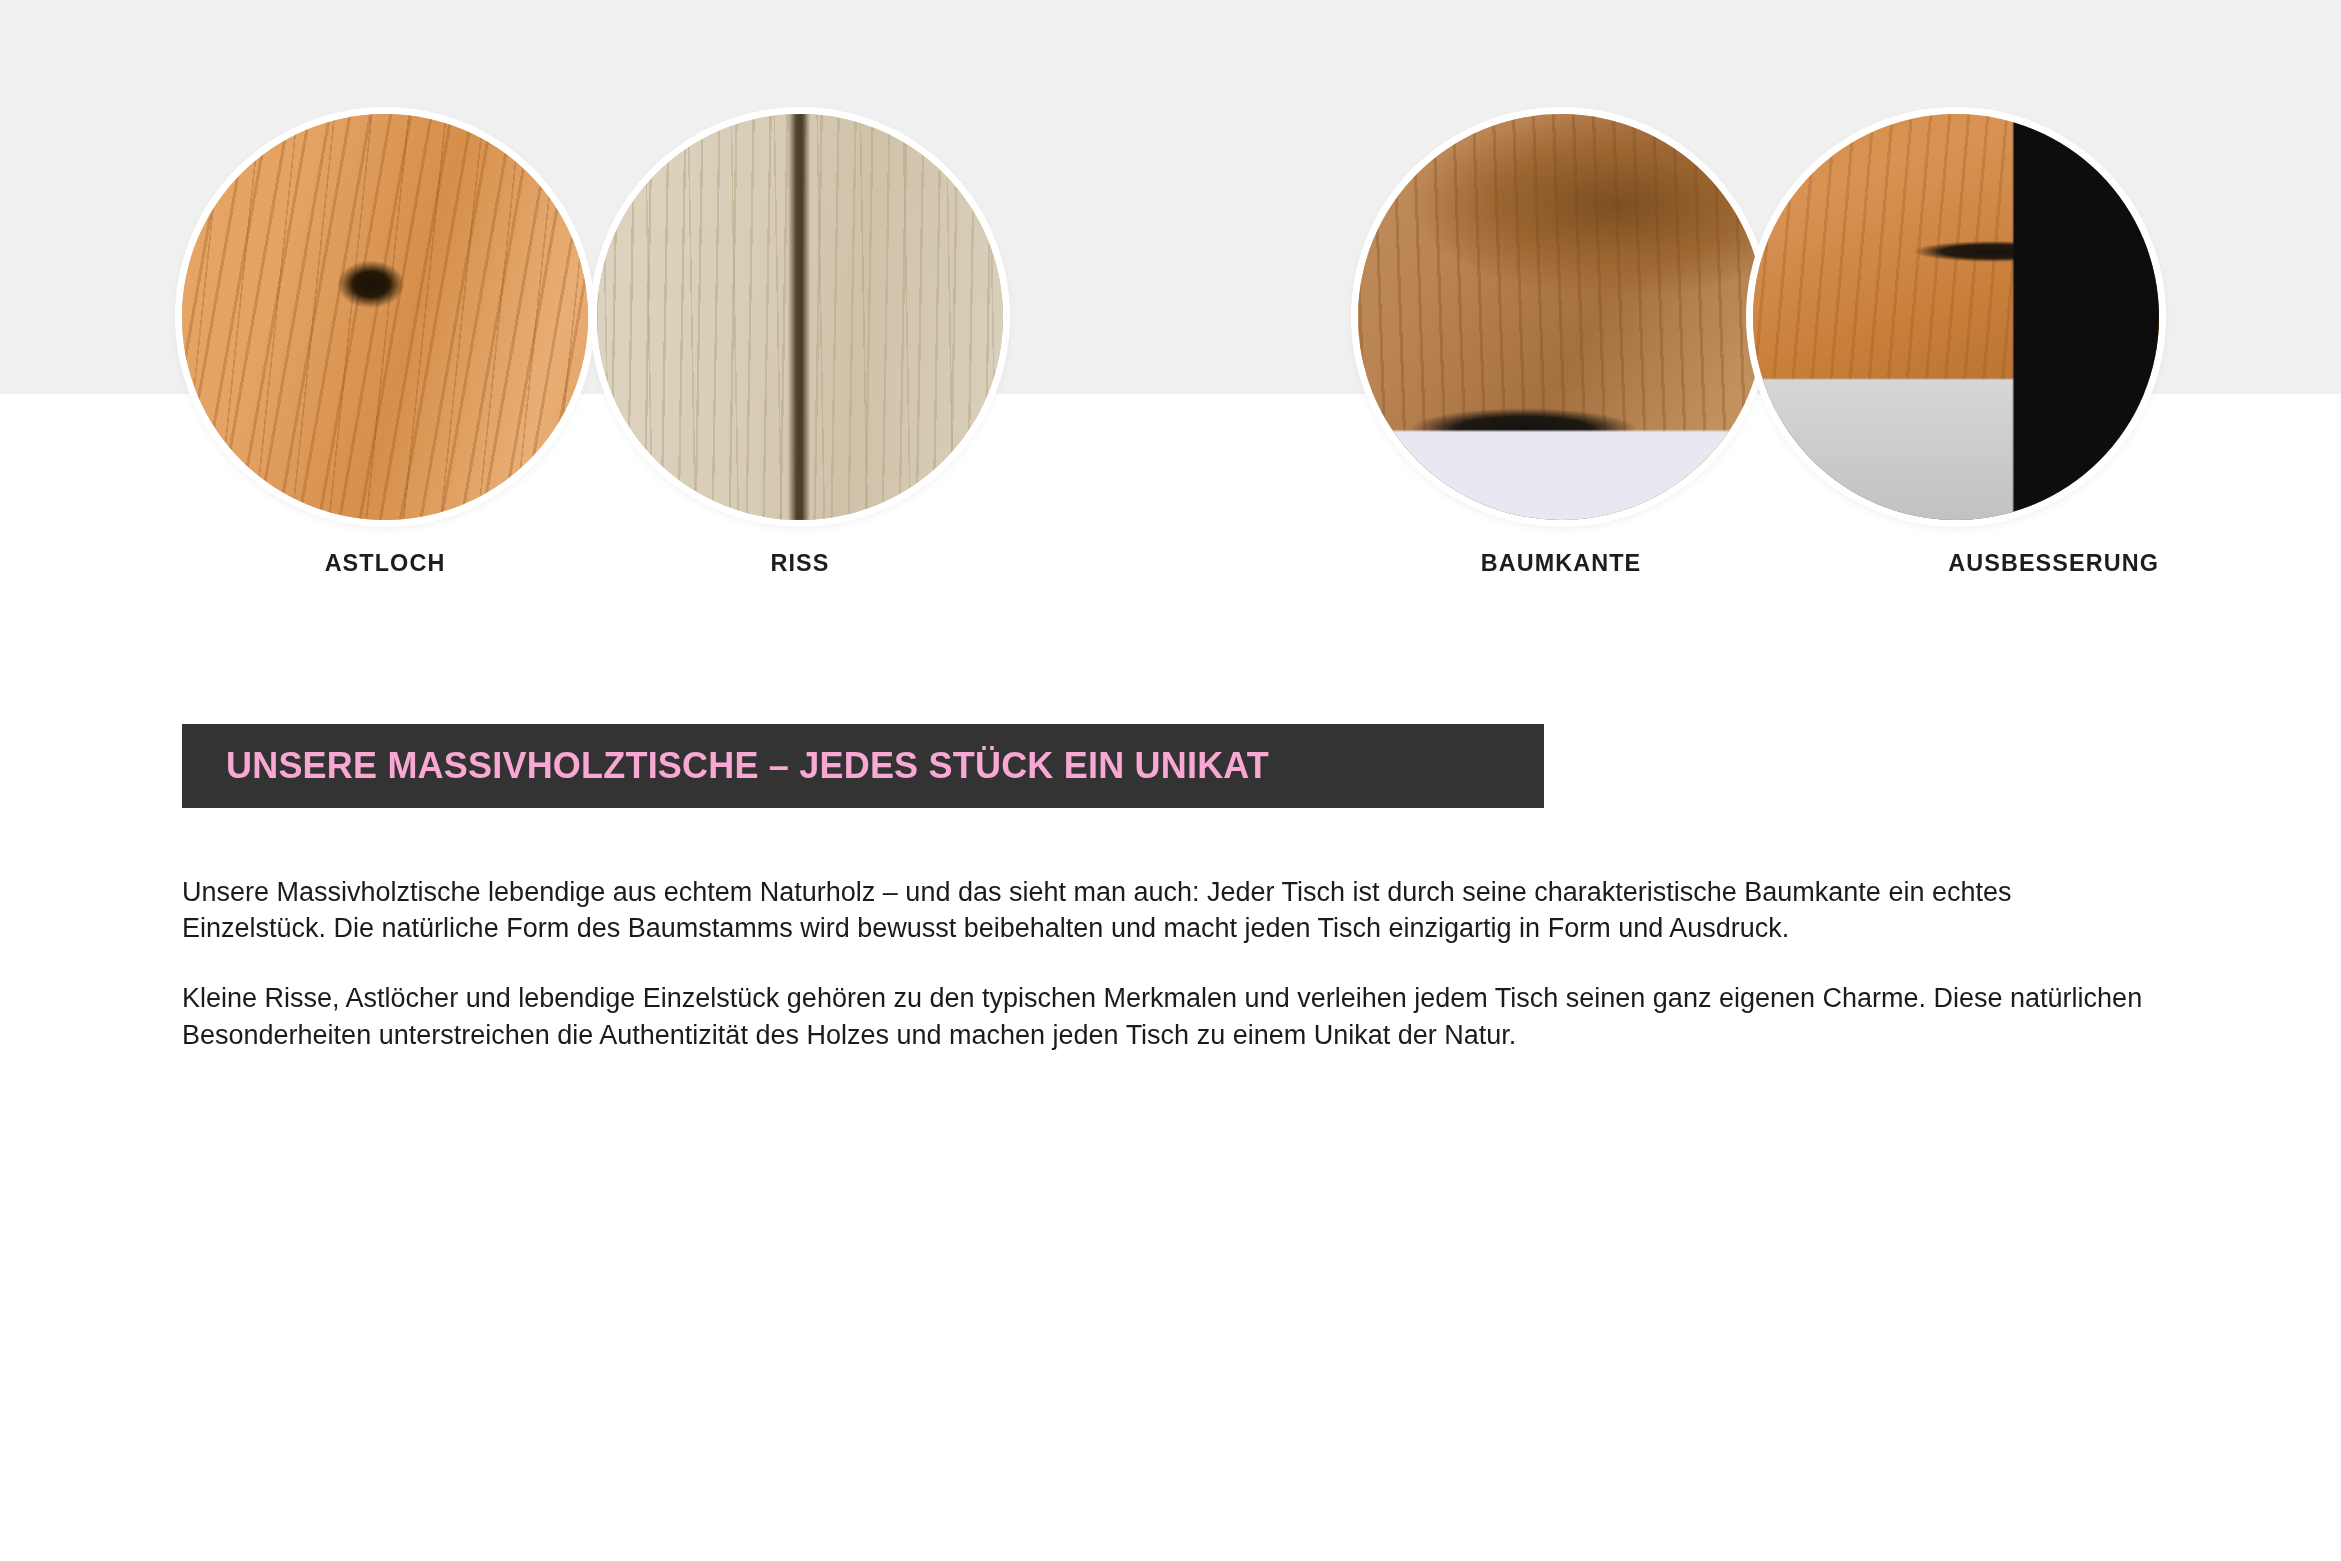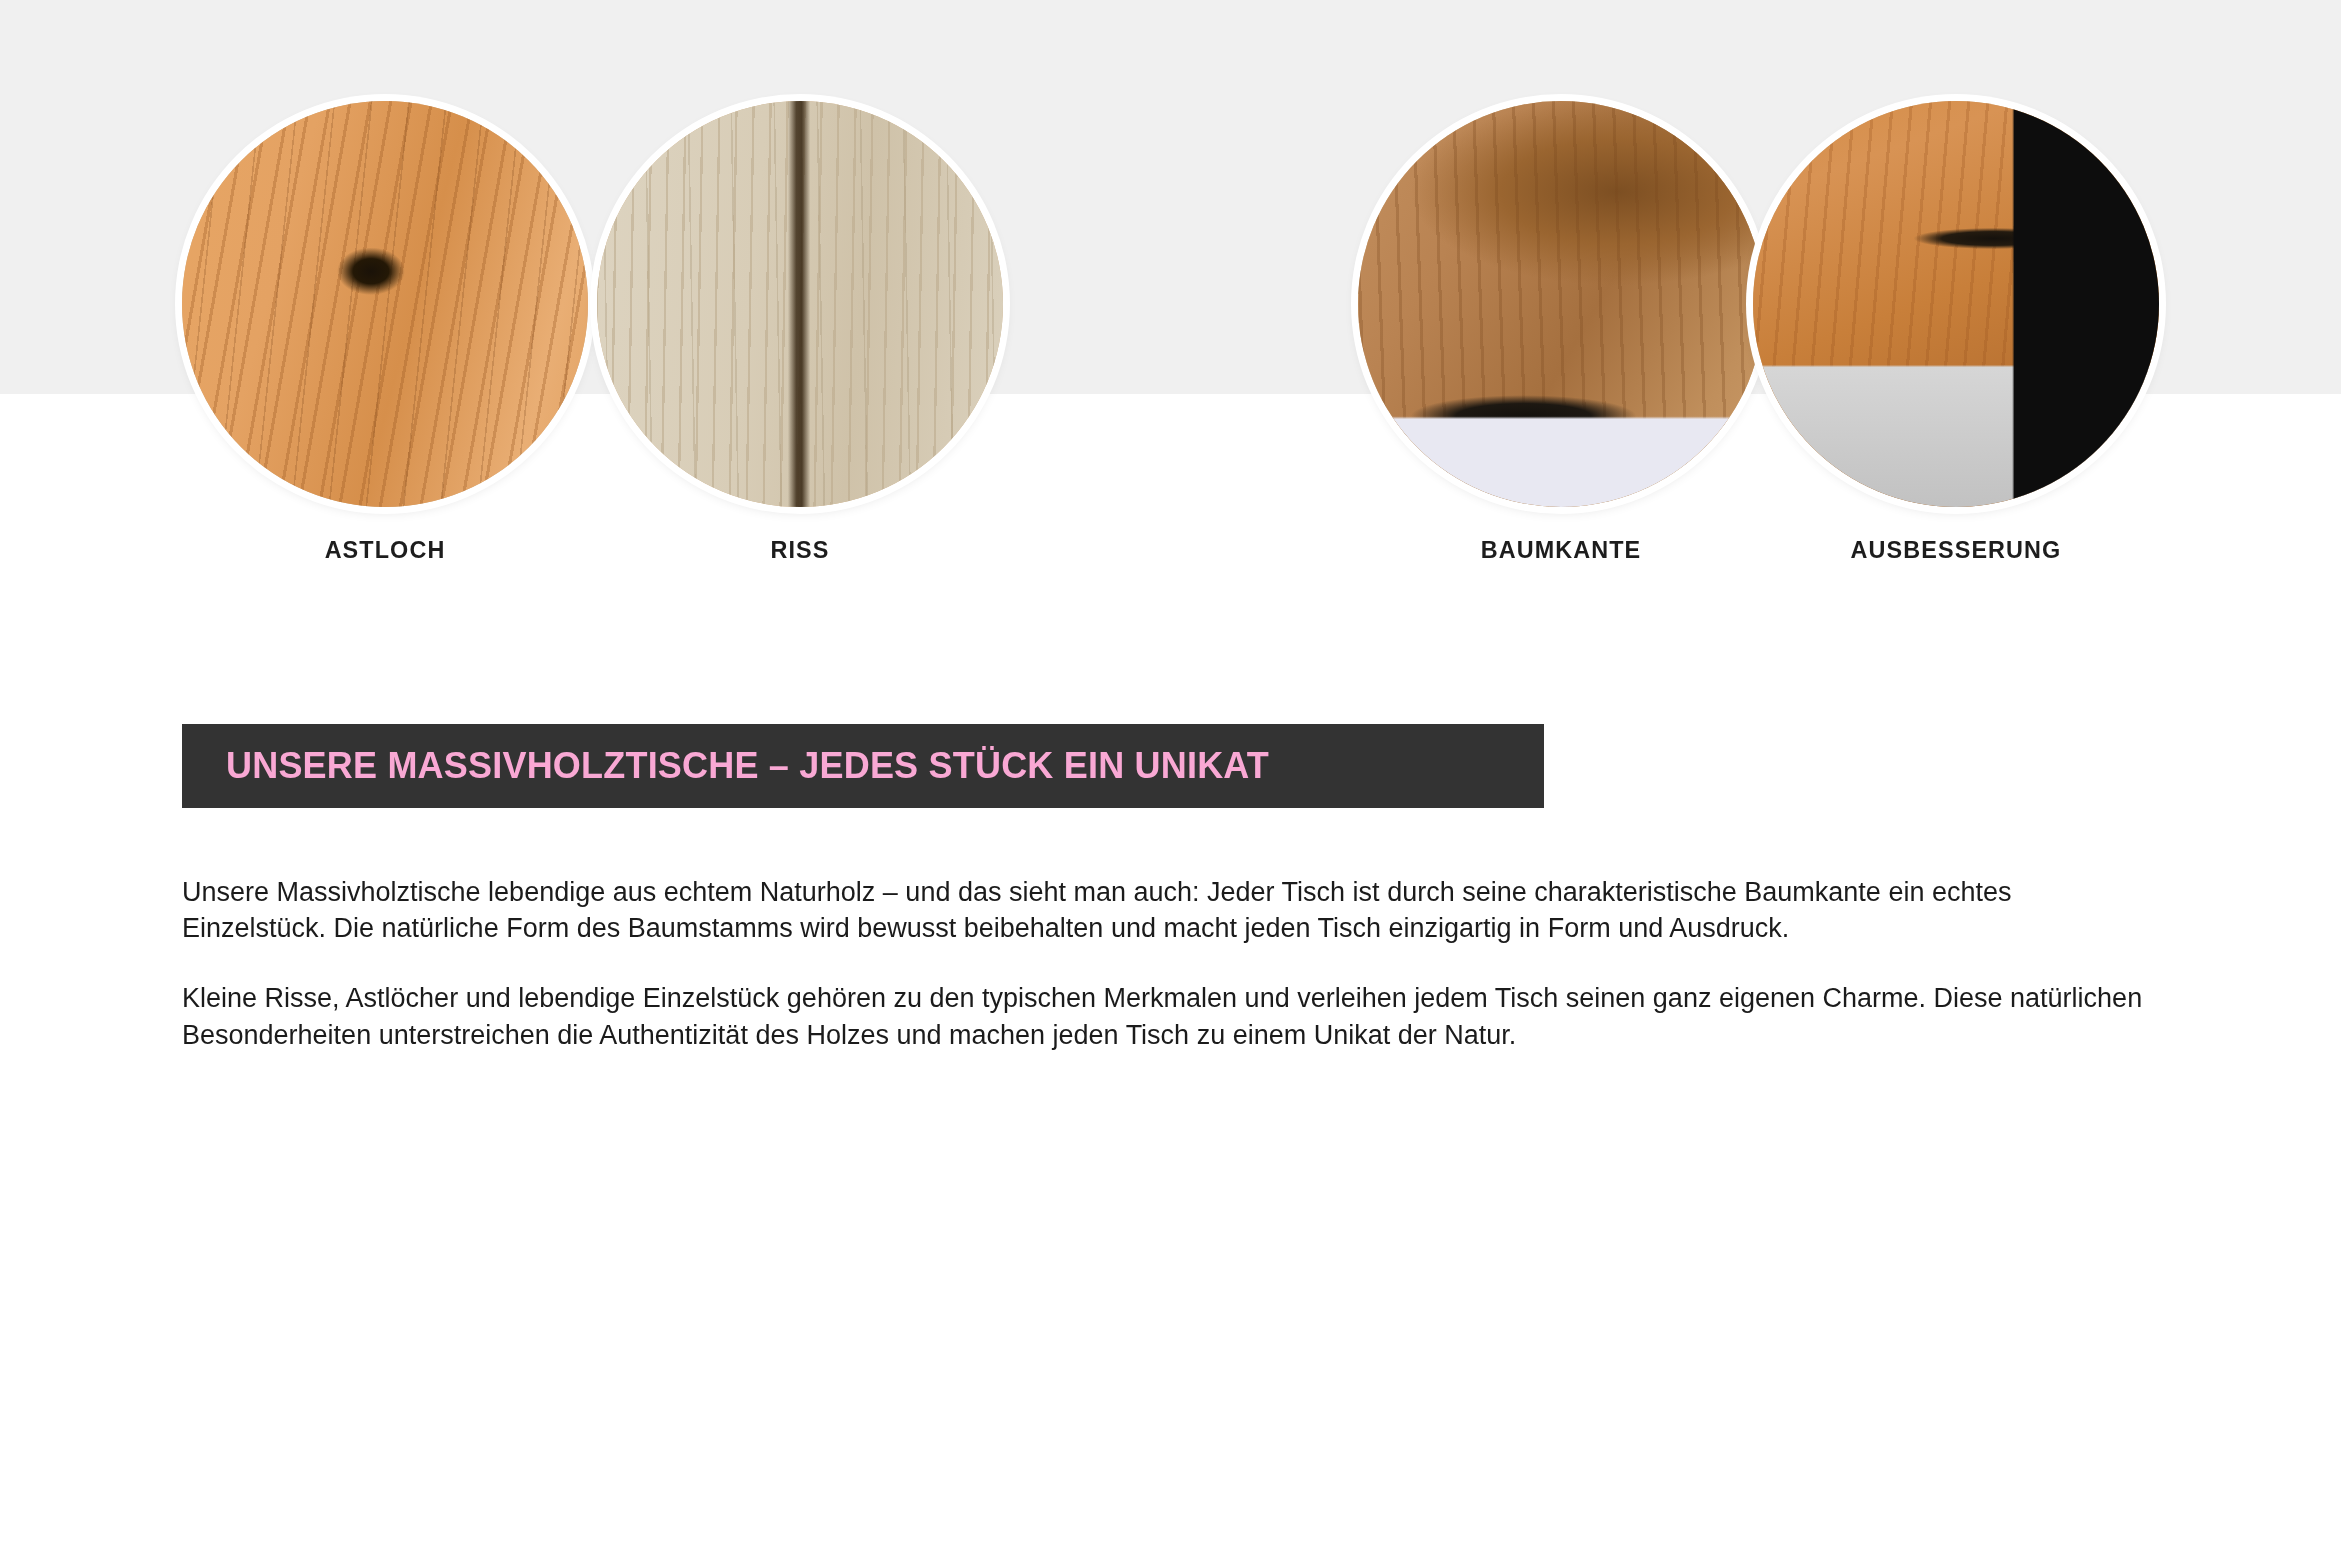--- a/index.html
+++ b/index.html
@@ -22,21 +22,21 @@
     top: 0;
     width: 2342px;
     height: 394px;
     background: #f0f0f0;
   }
 
   
   .circles-row {
     position: absolute;
     left: 0;
-    top: 0;
+    top: 13px;
     width: 1990px;
     height: 625px;
   }
   .circle-item {
     position: absolute;
     top: 101px;
     width: 406px;
     text-align: center;
   }
   .circle {
@@ -178,21 +178,21 @@
   </div>
 
 
   <div class="circle-item" style="left:1358px;">
     <div class="circle">
       <div class="inner wood-baumkante"></div>
     </div>
     <div class="caption">BAUMKANTE</div>
   </div>
 
-  <div class="circle-item" style="left:1753px;">
+  <div class="circle-item" style="left:1753px;text-align:right;">
     <div class="circle">
       <div class="inner wood-ausbesserung"></div>
     </div>
     <div class="caption">AUSBESSERUNG</div>
   </div>
 
 </div>
 
 <div class="heading-bar">
   <h1>UNSERE MASSIVHOLZTISCHE – JEDES STÜCK EIN UNIKAT</h1>

